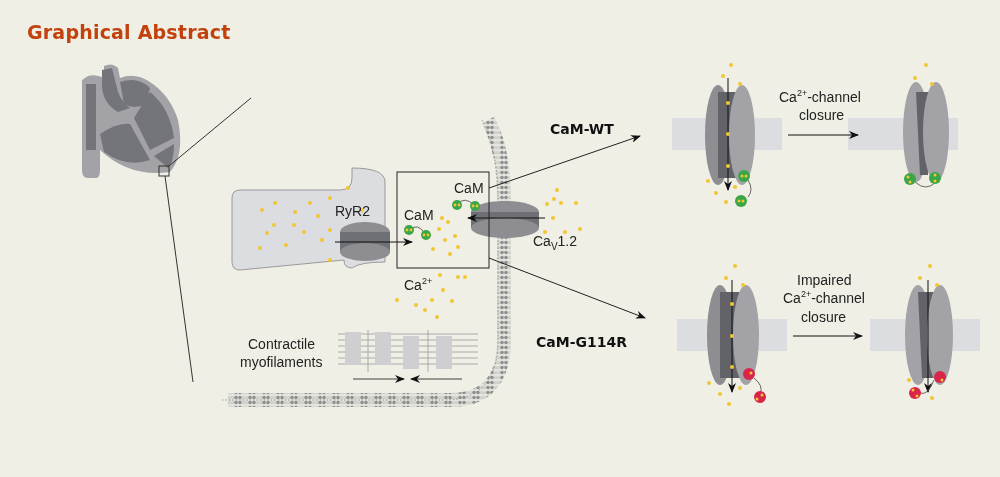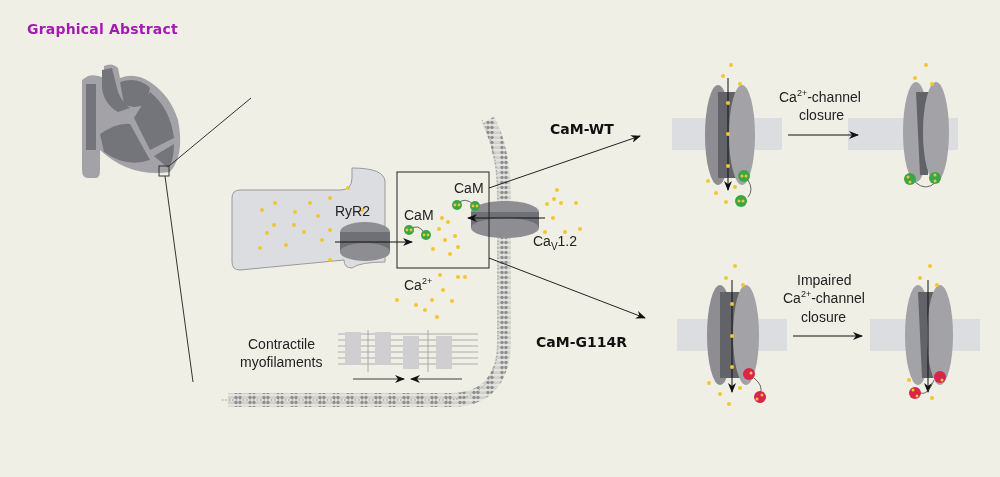--- a/index.html
+++ b/index.html
@@ -1,17 +1,17 @@
 <!DOCTYPE html>
 <html><head>
 <meta charset="utf-8">
 <style>
   html,body{margin:0;padding:0;}
   body{width:1000px;height:477px;background:#f0efe5;position:relative;overflow:hidden;font-family:"Liberation Sans",sans-serif;}
-  .title{position:absolute;left:27px;top:21px;font-family:"DejaVu Sans",sans-serif;font-weight:bold;font-size:14px;color:#a21caf;letter-spacing:0.2px;}
+  .title{position:absolute;left:27px;top:21px;font-family:"DejaVu Sans",sans-serif;font-weight:bold;font-size:19px;color:#c2410c;letter-spacing:0.2px;}
   svg{position:absolute;left:0;top:0;}
   .lbl{font-family:"Liberation Sans",sans-serif;font-size:14px;fill:#222;}
   .blbl{font-family:"DejaVu Sans",sans-serif;font-weight:bold;font-size:14px;fill:#111;}
 </style>
 </head>
 <body>
 
 <div class="title">Graphical Abstract</div>
 
 <svg width="1000" height="477" viewBox="0 0 1000 477">

